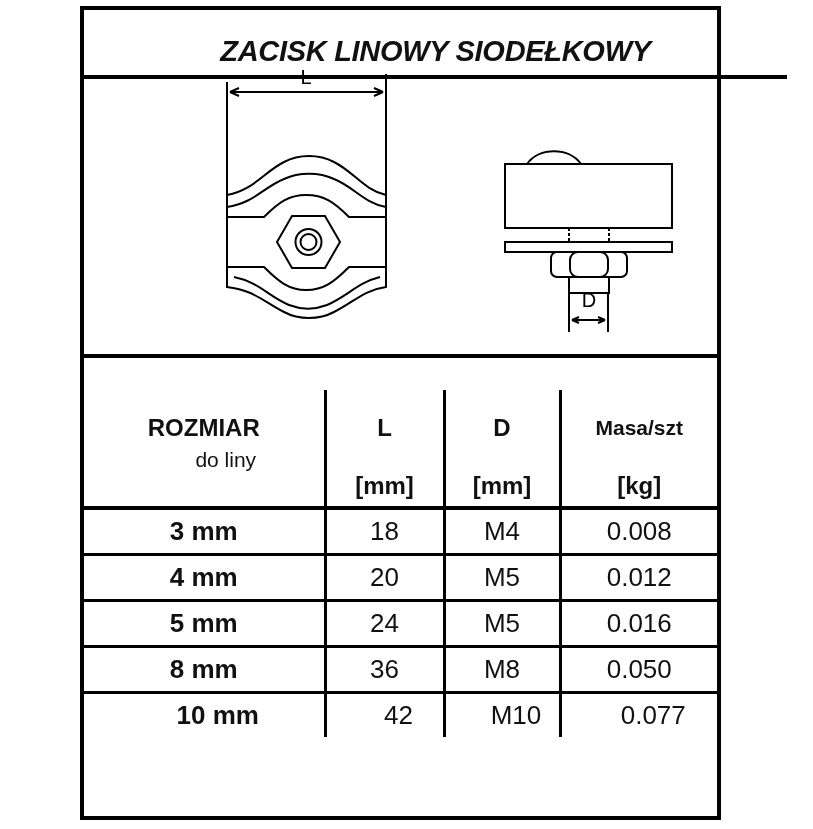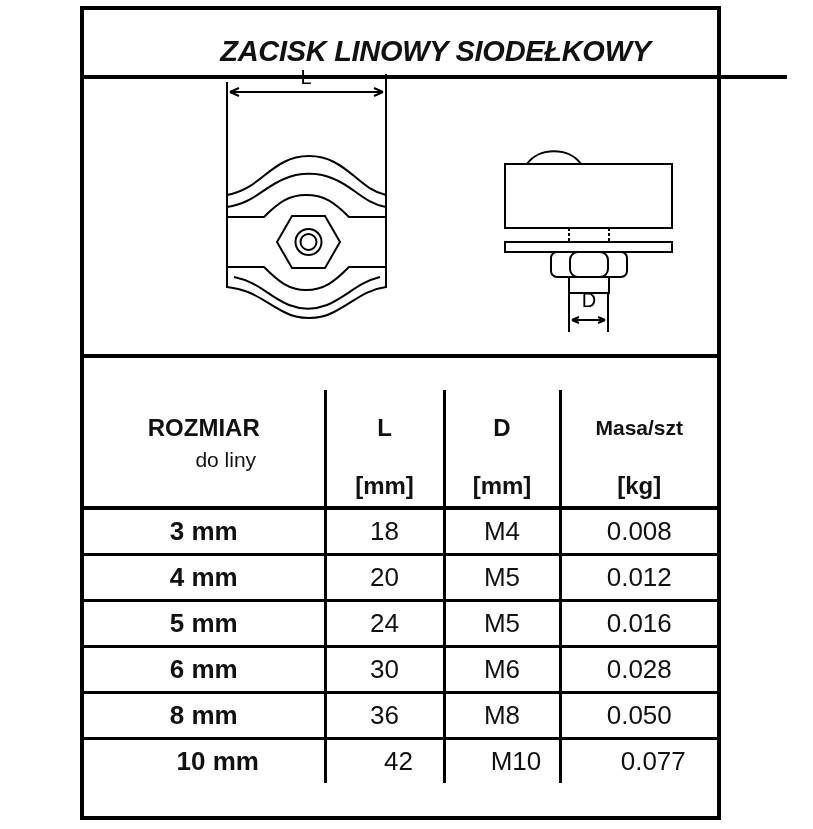--- a/index.html
+++ b/index.html
@@ -108,26 +108,20 @@
         <td>M5</td>
         <td>0.012</td>
       </tr>
       <tr>
         <td class="size">5 mm</td>
         <td>24</td>
         <td>M5</td>
         <td>0.016</td>
       </tr>
       <tr>
-        <td class="size">6 mm</td>
-        <td>30</td>
-        <td>M6</td>
-        <td>0.028</td>
-      </tr>
-      <tr>
         <td class="size">8 mm</td>
         <td>36</td>
         <td>M8</td>
         <td>0.050</td>
       </tr>
       <tr>
         <td class="size">10 mm</td>
         <td>42</td>
         <td>M10</td>
         <td>0.077</td>

